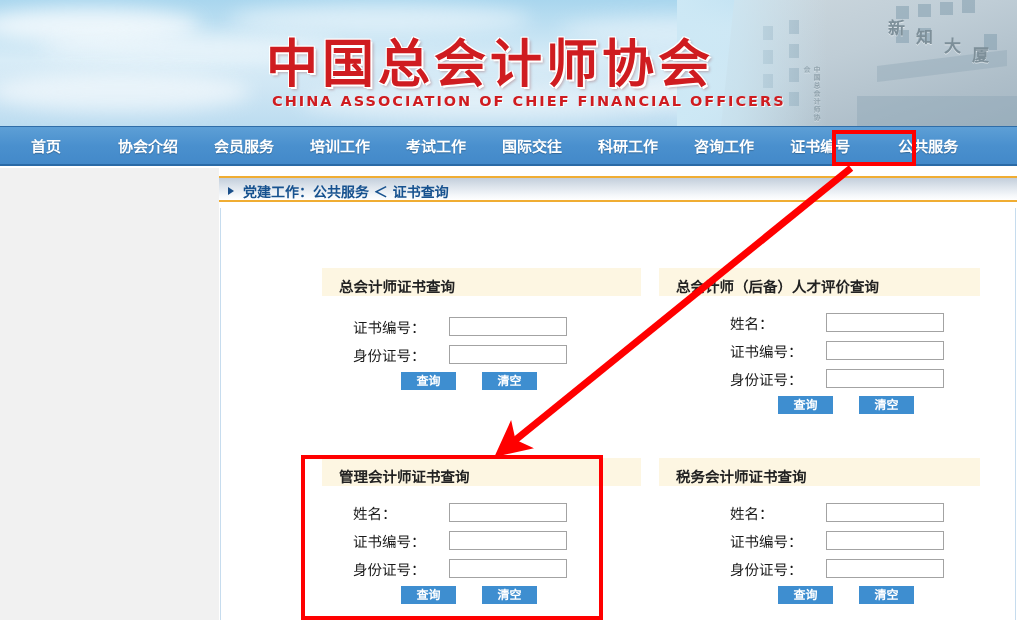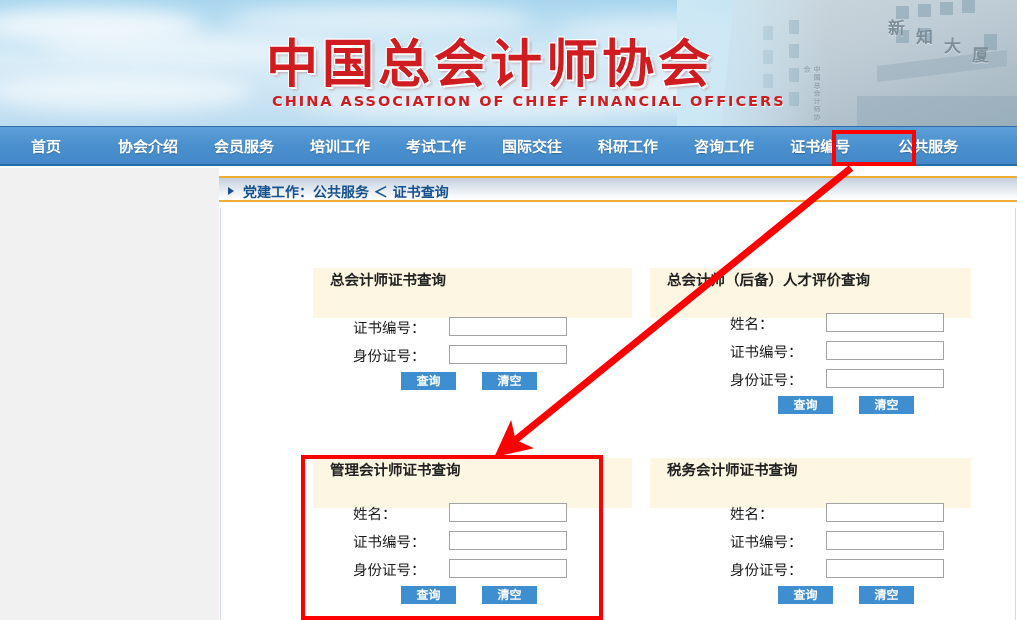--- a/index.html
+++ b/index.html
@@ -130,23 +130,23 @@
   }
   #panel{
     position:absolute;left:1px;top:40px;width:796px;height:412px;
     background:#ffffff;border-left:1px solid #c6dcee;border-right:1px solid #c6dcee;
     box-sizing:border-box;
   }
 
   
   .card{position:absolute;}
   .card .chead{
-    position:absolute;left:8px;top:0;height:50px;
+    position:absolute;left:17px;top:0;height:28px;
     background:#fdf6e2;
-    display:flex;align-items:flex-start;
+    display:flex;align-items:flex-end;
   }
   .card .chead span{
     font-size:14.5px;font-weight:bold;color:#222222;white-space:nowrap;
     font-family:"DejaVu Sans","Liberation Sans",sans-serif;
   }
   .card .rows{position:absolute;left:0;}
   .frow{display:flex;align-items:center;margin-bottom:7px;}
   .frow .lbl{
     font-size:14.5px;color:#1b1b1b;text-align:left;white-space:nowrap;
     font-family:"DejaVu Sans","Liberation Sans",sans-serif;

